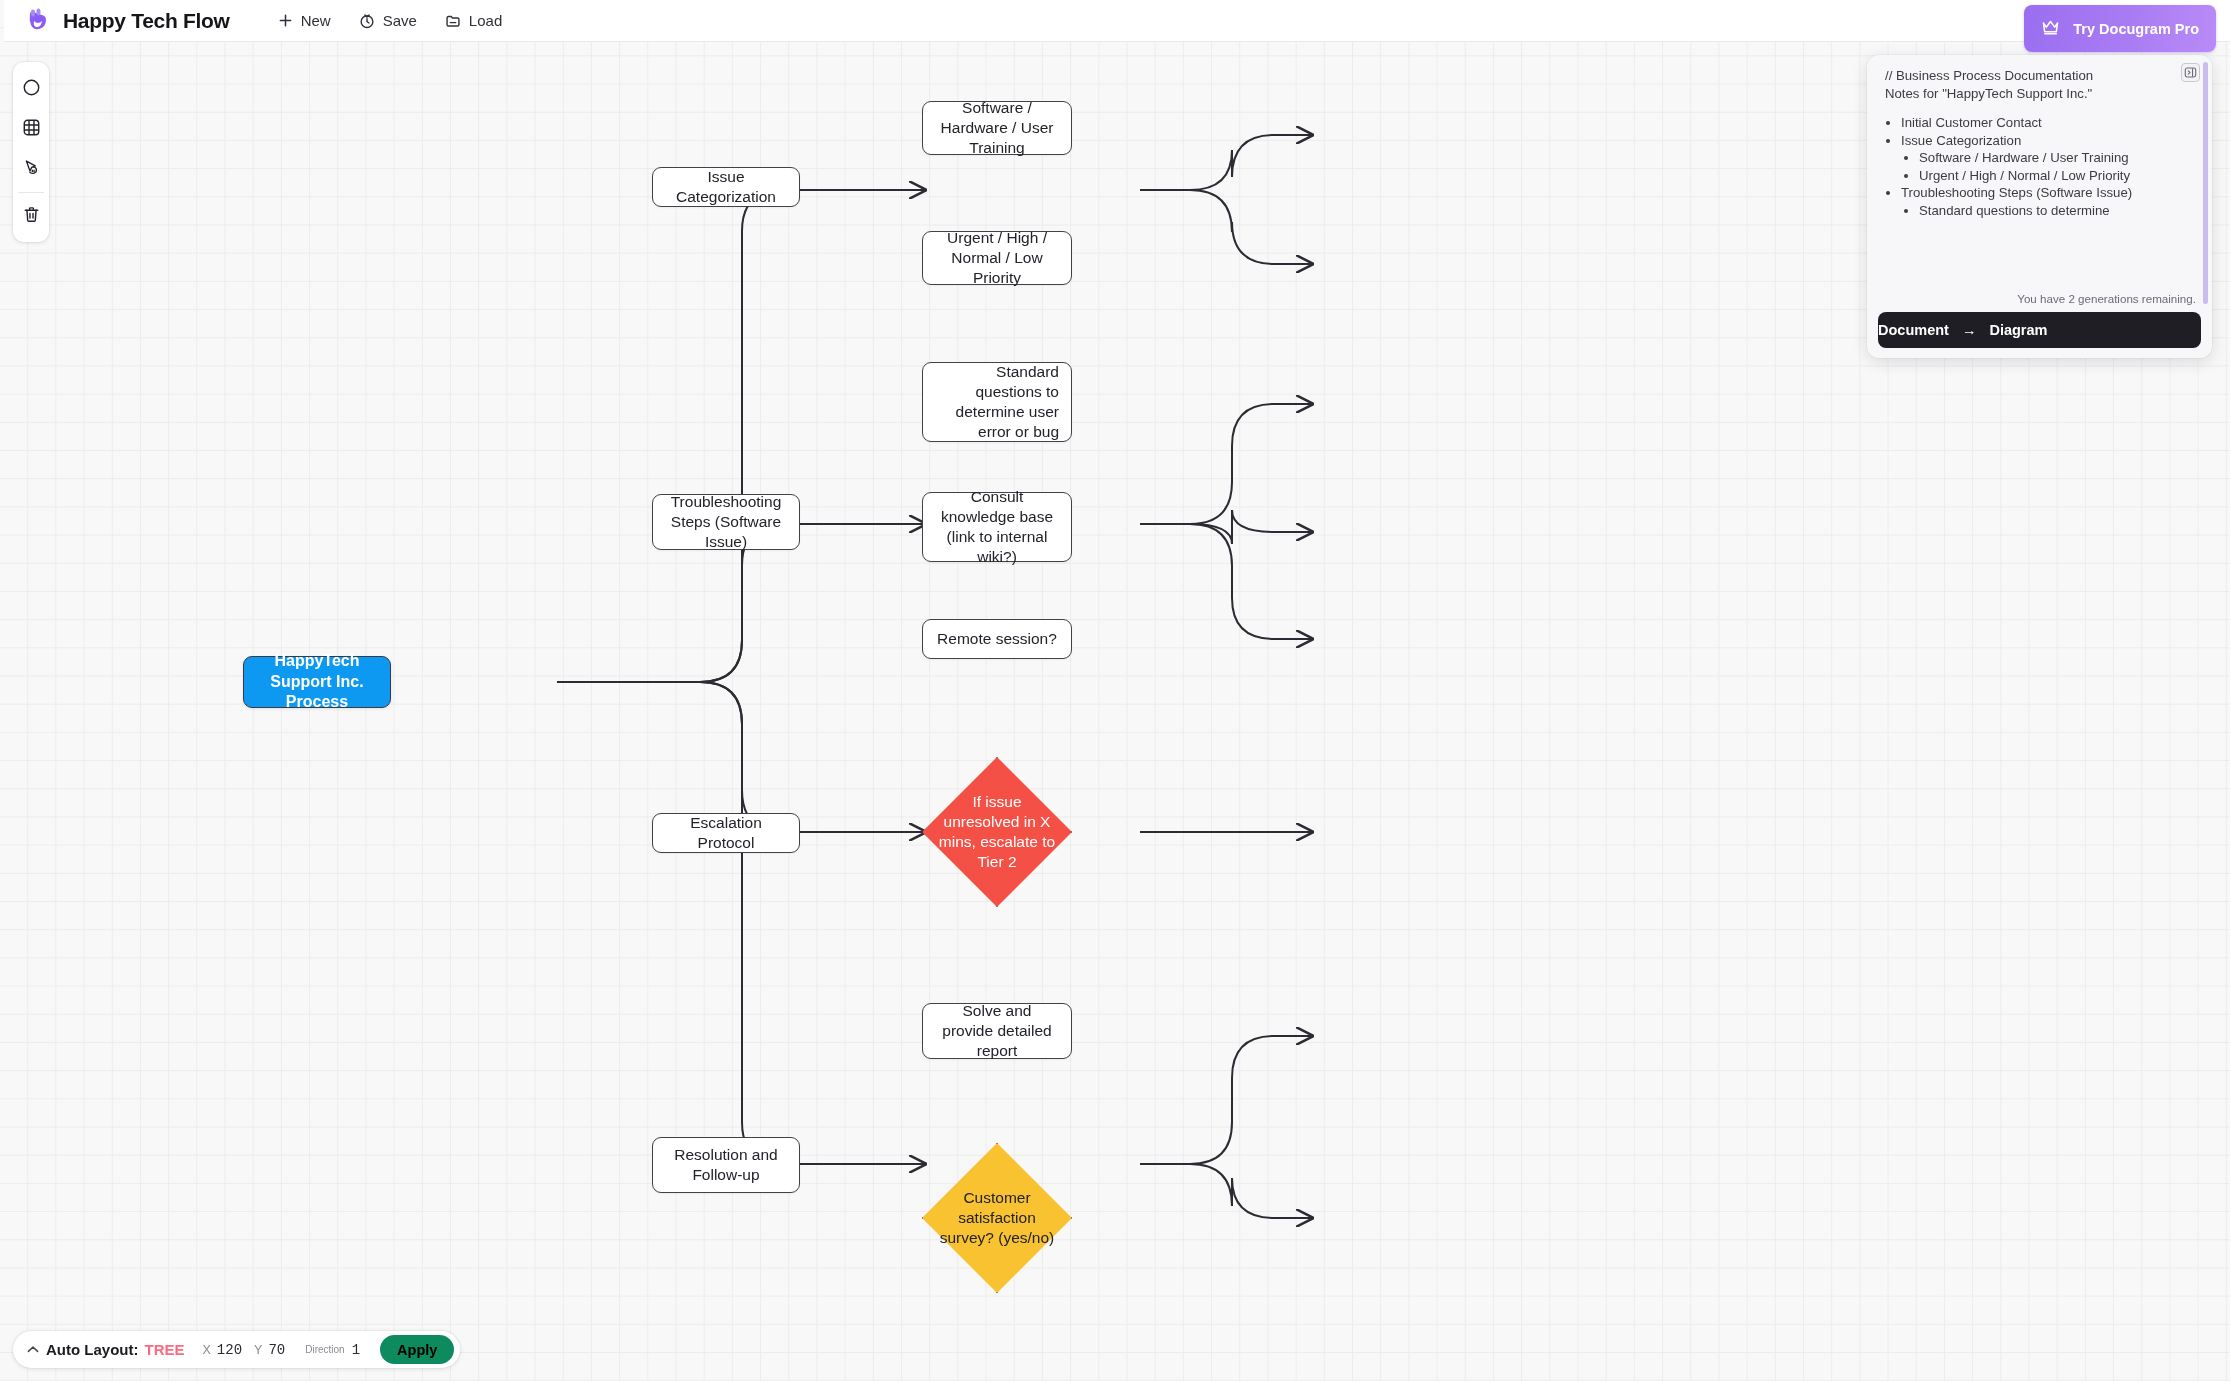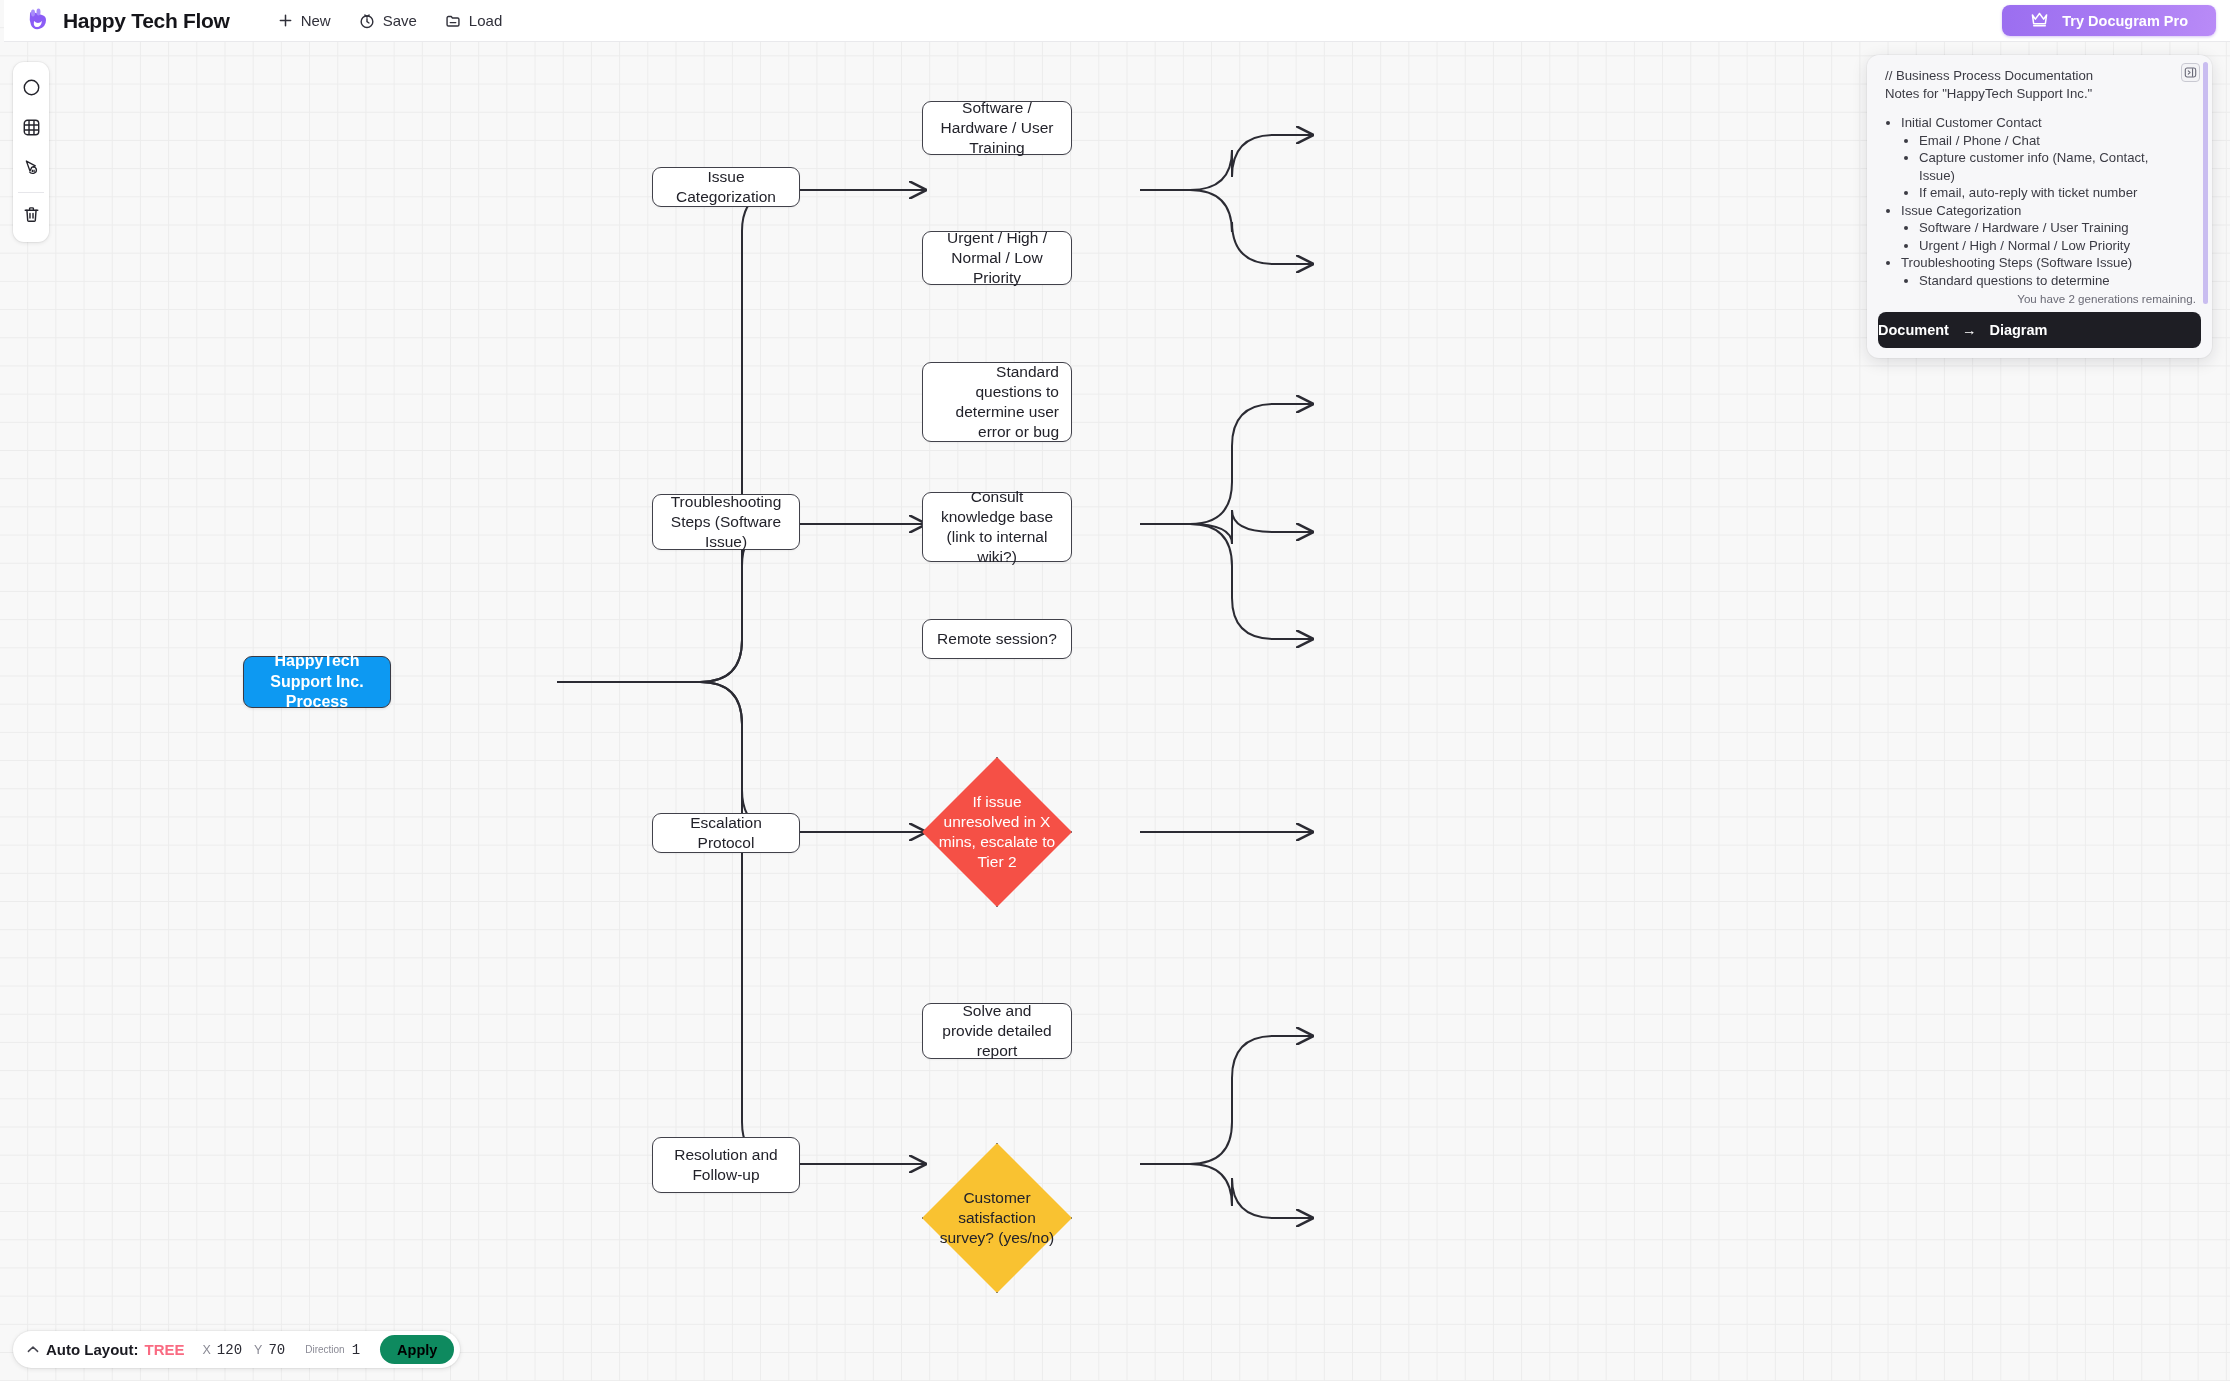--- a/index.html
+++ b/index.html
@@ -38,21 +38,21 @@
   }
   .menu { display: flex; align-items: center; margin-left: 38px; gap: 10px; }
   .menu-item {
     display: flex; align-items: center; gap: 7px;
     padding: 5px 9px; border-radius: 7px; cursor: pointer;
     font-size: 15px; color: #30303a;
   }
   .menu-ico { width: 17px; height: 17px; display:flex; align-items:center; justify-content:center; }
   .pro-btn {
     position: absolute; right: 18px; top: 5px;
-    height: 31px; padding: 0 28px;
+    height: 47px; padding: 0 17px;
     display: flex; align-items: center; gap: 13px;
     border: none; border-radius: 8px; cursor: pointer;
     background: linear-gradient(100deg, #9b6ef0 0%, #a87af3 50%, #b98bf7 100%);
     color: #ffffff; font-size: 14.5px; font-weight: 700;
     font-family: "Liberation Sans", sans-serif;
     box-shadow: 0 1px 3px rgba(130,80,220,.32);
   }
 
   
   .rail {
@@ -370,25 +370,20 @@
     <div class="notes-scroll"></div>
 
     <div class="notes-body">
       <div class="notes-head">
         <div>// Business Process Documentation</div>
         <div>Notes for "HappyTech Support Inc."</div>
       </div>
       <ul class="n1">
         <li>
           <span>Initial Customer Contact</span>
-          <ul class="n2">
-            <li>Email / Phone / Chat</li>
-            <li>Capture customer info (Name, Contact, Issue)</li>
-            <li>If email, auto-reply with ticket number</li>
-          </ul>
         </li>
         <li>
           <span>Issue Categorization</span>
           <ul class="n2">
             <li>Software / Hardware / User Training</li>
             <li>Urgent / High / Normal / Low Priority</li>
           </ul>
         </li>
         <li>
           <span>Troubleshooting Steps (Software Issue)</span>

